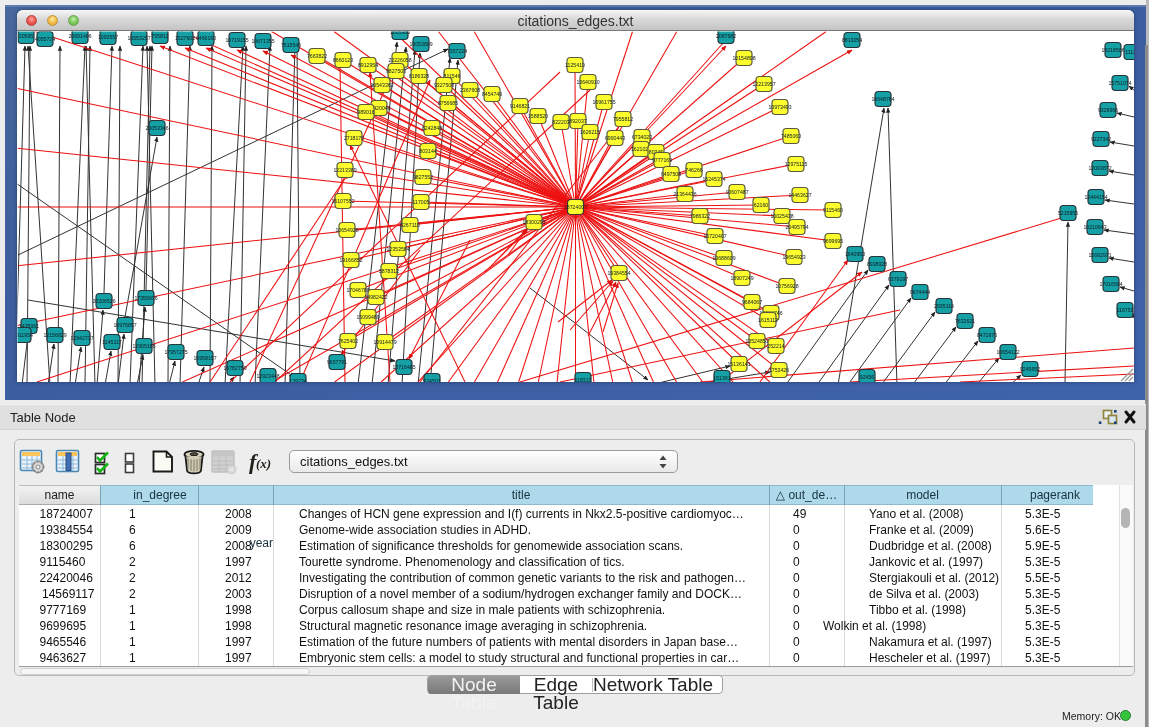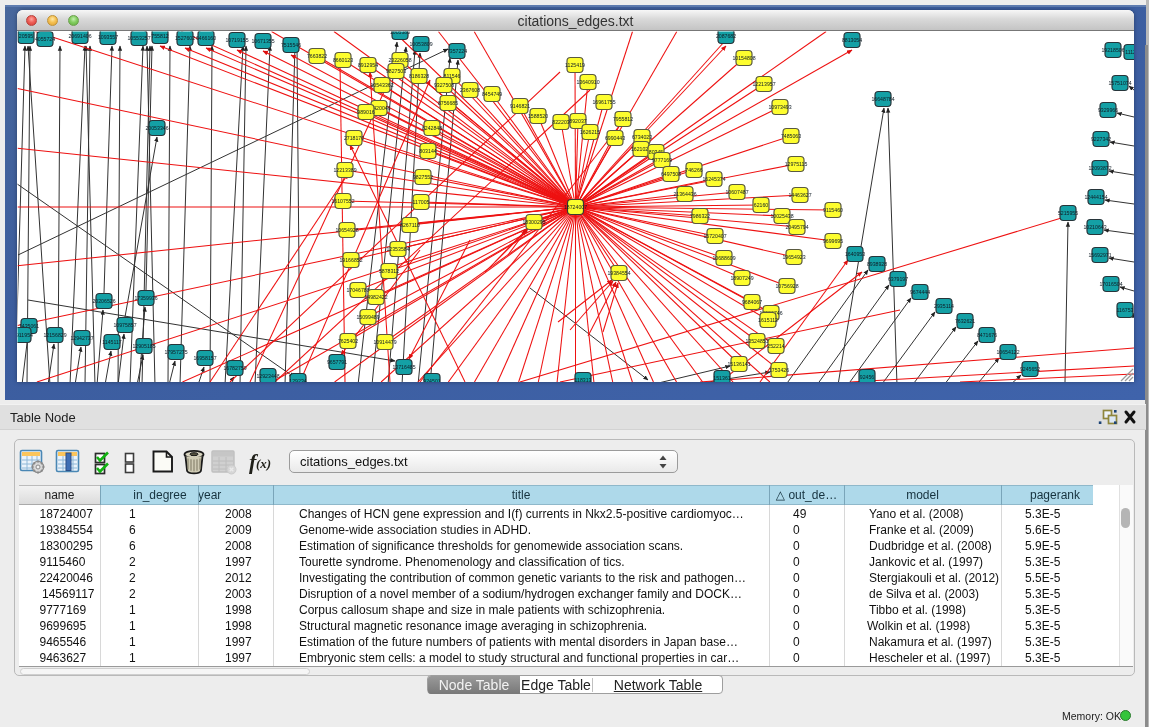--- a/index.html
+++ b/index.html
@@ -613,21 +613,21 @@
     </svg>
 </div>
 
 <div class="abs" style="left:19px;top:485px;width:1114px;height:181px;background:#fff;"></div>
 
 <div class="abs" style="left:19px;top:485px;width:1074px;height:20px;background:#aed9ea;border-top:1px solid #8fb8ca;border-bottom:1px solid #8fb8ca;"></div>
 <div class="abs" style="left:19px;top:485px;width:81px;height:20px;background:linear-gradient(#f2f2f2,#dcdcdc);border-top:1px solid #bbb;border-bottom:1px solid #aaa;"></div>
 <div class="abs" style="left:19px;top:485px;width:1074px;height:20px;font-size:12px;color:#16323e;line-height:20px;">
   <div class="abs" style="left:0;width:81px;text-align:center;color:#222;">name</div>
   <div class="abs" style="left:81px;width:98px;text-align:center;padding-left:22px;">in_degree</div>
-  <div class="abs" style="left:179px;width:75px;text-align:left;">year</div>
+  <div class="abs" style="left:179px;width:75px;text-align:right;margin-top:48px;">year</div>
   <div class="abs" style="left:254px;width:496px;text-align:center;">title</div>
   <div class="abs" style="left:750px;width:75px;text-align:center;">△ out_de…</div>
   <div class="abs" style="left:825px;width:157px;text-align:center;">model</div>
   <div class="abs" style="left:982px;width:108px;text-align:center;">pagerank</div>
 </div>
 <div class="abs" style="left:100px;top:485px;width:1px;height:20px;background:#7aa5b9;"></div>
 <div class="abs" style="left:198px;top:485px;width:1px;height:20px;background:#7aa5b9;"></div>
 <div class="abs" style="left:273px;top:485px;width:1px;height:20px;background:#7aa5b9;"></div>
 <div class="abs" style="left:769px;top:485px;width:1px;height:20px;background:#7aa5b9;"></div>
 <div class="abs" style="left:844px;top:485px;width:1px;height:20px;background:#7aa5b9;"></div>
@@ -702,21 +702,21 @@
       <div style="position:absolute;left:774px;top:0;width:70px;overflow:hidden;white-space:nowrap">0</div>
       <div style="position:absolute;left:850px;top:0;width:151px;overflow:hidden;white-space:nowrap">Tibbo et al. (1998)</div>
       <div style="position:absolute;left:1006px;top:0;width:87px;overflow:hidden;white-space:nowrap">5.3E-5</div>
     </div>
 <div style="position:absolute;left:0;top:112.0px;width:1074px;height:16px;line-height:16px">
       <div style="position:absolute;left:20.5px;top:0;width:79.5px;overflow:hidden;white-space:nowrap">9699695</div>
       <div style="position:absolute;left:110px;top:0;width:88px;overflow:hidden;white-space:nowrap">1</div>
       <div style="position:absolute;left:206px;top:0;width:67px;overflow:hidden;white-space:nowrap">1998</div>
       <div style="position:absolute;left:280px;top:0;width:489px;overflow:hidden;white-space:nowrap">Structural magnetic resonance image averaging in schizophrenia.</div>
       <div style="position:absolute;left:774px;top:0;width:70px;overflow:hidden;white-space:nowrap">0</div>
-      <div style="position:absolute;left:848px;top:0;width:151px;overflow:hidden;white-space:nowrap">Wolkin et al. (1998)</div>
+      <div style="position:absolute;left:804px;top:0;width:151px;overflow:hidden;white-space:nowrap">Wolkin et al. (1998)</div>
       <div style="position:absolute;left:1006px;top:0;width:87px;overflow:hidden;white-space:nowrap">5.3E-5</div>
     </div>
 <div style="position:absolute;left:0;top:128.0px;width:1074px;height:16px;line-height:16px">
       <div style="position:absolute;left:20.5px;top:0;width:79.5px;overflow:hidden;white-space:nowrap">9465546</div>
       <div style="position:absolute;left:110px;top:0;width:88px;overflow:hidden;white-space:nowrap">1</div>
       <div style="position:absolute;left:206px;top:0;width:67px;overflow:hidden;white-space:nowrap">1997</div>
       <div style="position:absolute;left:280px;top:0;width:489px;overflow:hidden;white-space:nowrap">Estimation of the future numbers of patients with mental disorders in Japan base…</div>
       <div style="position:absolute;left:774px;top:0;width:70px;overflow:hidden;white-space:nowrap">0</div>
       <div style="position:absolute;left:850px;top:0;width:151px;overflow:hidden;white-space:nowrap">Nakamura et al. (1997)</div>
       <div style="position:absolute;left:1006px;top:0;width:87px;overflow:hidden;white-space:nowrap">5.3E-5</div>
@@ -731,21 +731,21 @@
       <div style="position:absolute;left:1006px;top:0;width:87px;overflow:hidden;white-space:nowrap">5.3E-5</div>
     </div>
 </div>
 <div class="abs" style="left:19px;top:666px;width:1114px;height:1px;background:#9a9a9a;"></div>
 
 <div class="abs" style="left:1119px;top:485px;width:14px;height:181px;background:#fafafa;border-left:1px solid #e0e0e0;"></div>
 <div class="abs" style="left:1121px;top:508px;width:9px;height:20px;background:#b5b5b5;border-radius:5px;"></div>
 
 <div class="abs" style="left:20px;top:668px;width:290px;height:7px;background:#f6f6f6;border:1px solid #cfcfcf;border-radius:4px;"></div>
 
-<div class="abs" style="left:427px;top:675px;width:296px;height:19px;background:#fff;border:1px solid #9e9e9e;border-radius:4px;font-size:14px;line-height:18px;color:#222;">
+<div class="abs" style="left:427px;top:675px;width:296px;height:19px;background:#fff;border:1px solid #9e9e9e;border-radius:4px;font-size:19px;line-height:18px;color:#222;">
   <div class="abs" style="left:0;top:0;width:92px;height:18px;background:linear-gradient(#9a9a9a,#787878);border-radius:3px 0 0 3px;color:#f2f2f2;text-align:center;">Node Table</div>
   <div class="abs" style="left:92px;top:0;width:72px;text-align:center;">Edge Table</div>
   <div class="abs" style="left:164px;top:2px;width:1px;height:14px;background:#c0c0c0;"></div>
-  <div class="abs" style="left:165px;top:0;width:130px;text-align:center;text-decoration:underline;">Network Table</div>
+  <div class="abs" style="left:165px;top:0;width:130px;">Network Table</div>
 </div>
 
 <div class="abs" style="left:1062px;top:710px;font-size:10.5px;color:#222;">Memory: OK</div>
 <div class="abs" style="left:1120px;top:710px;width:11px;height:11px;border-radius:50%;background:#35c53c;border:1px solid #2a7a2d;"></div>
 
 </body></html>

